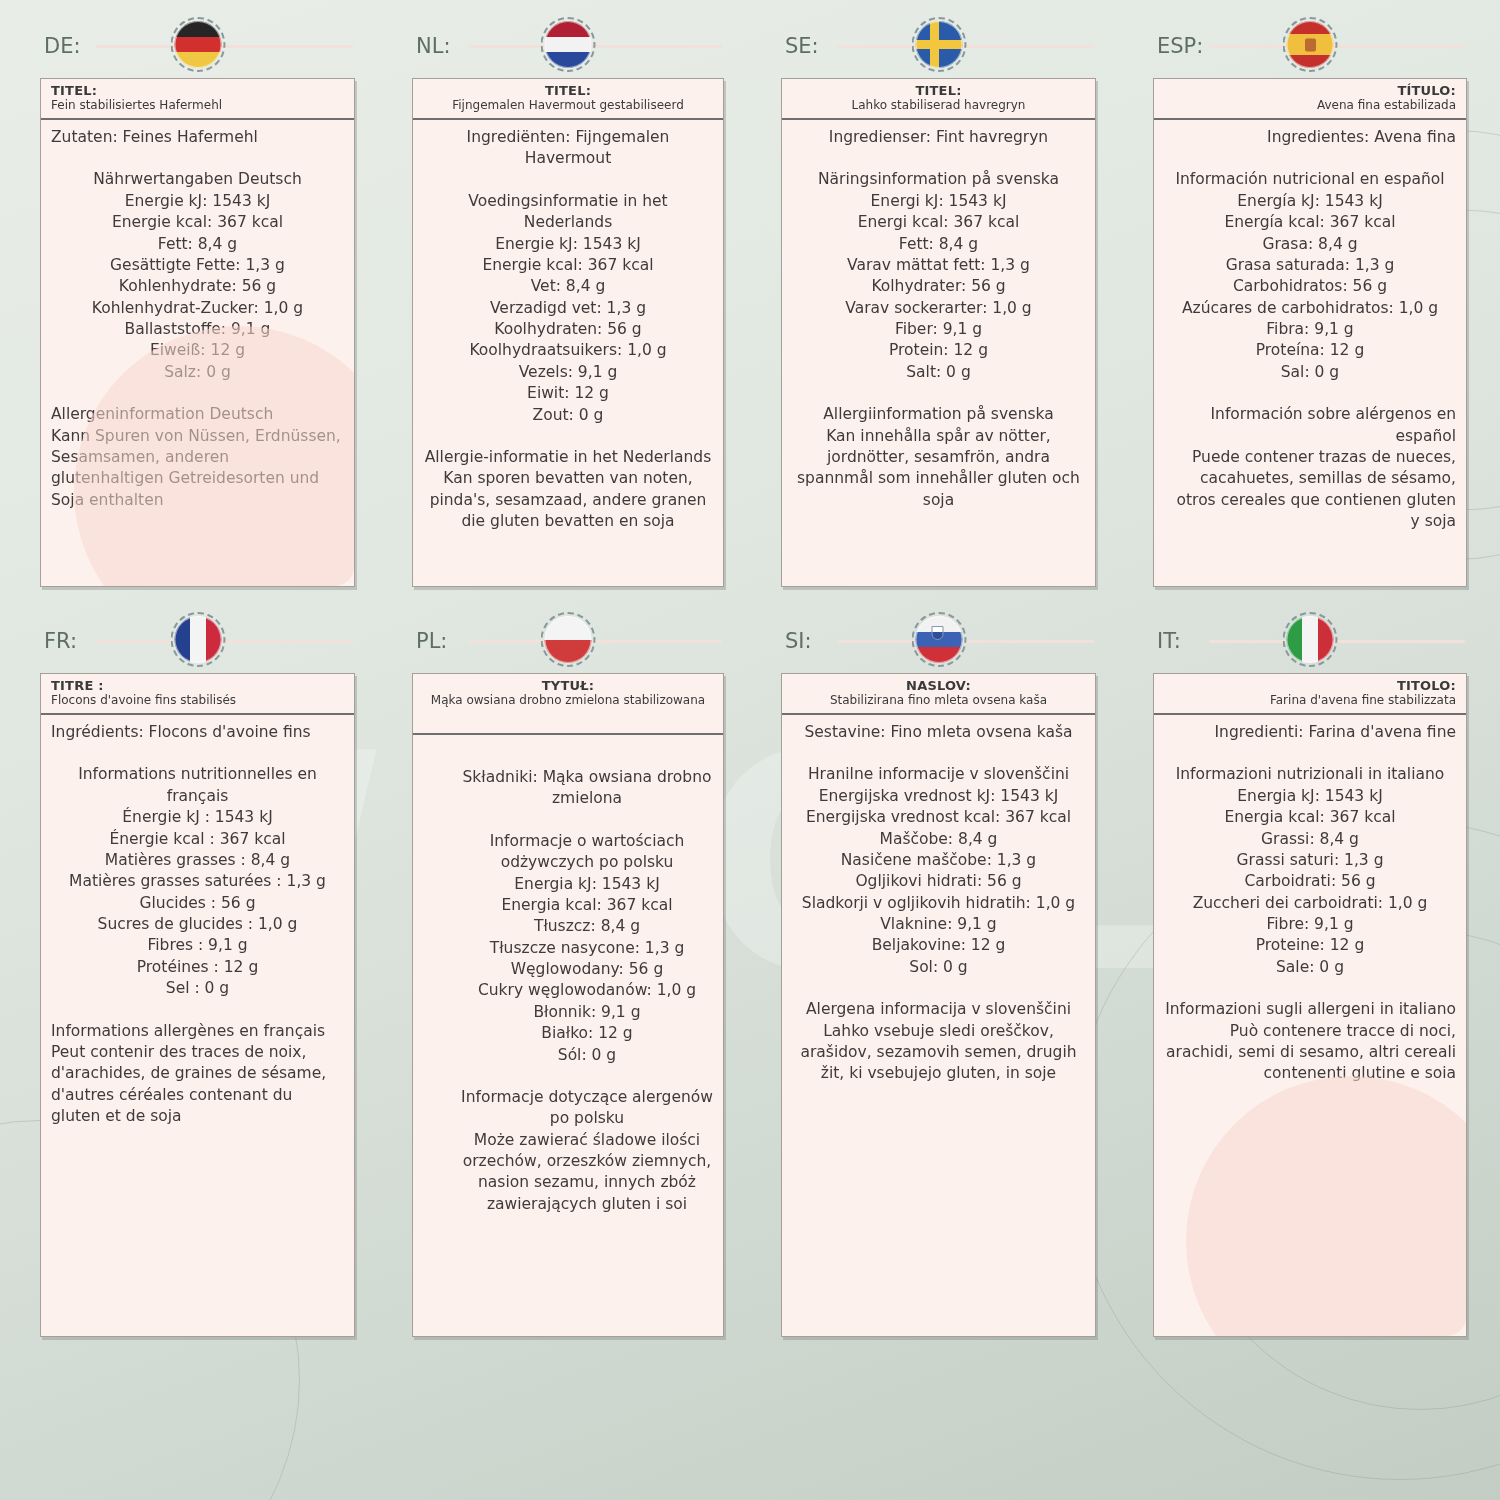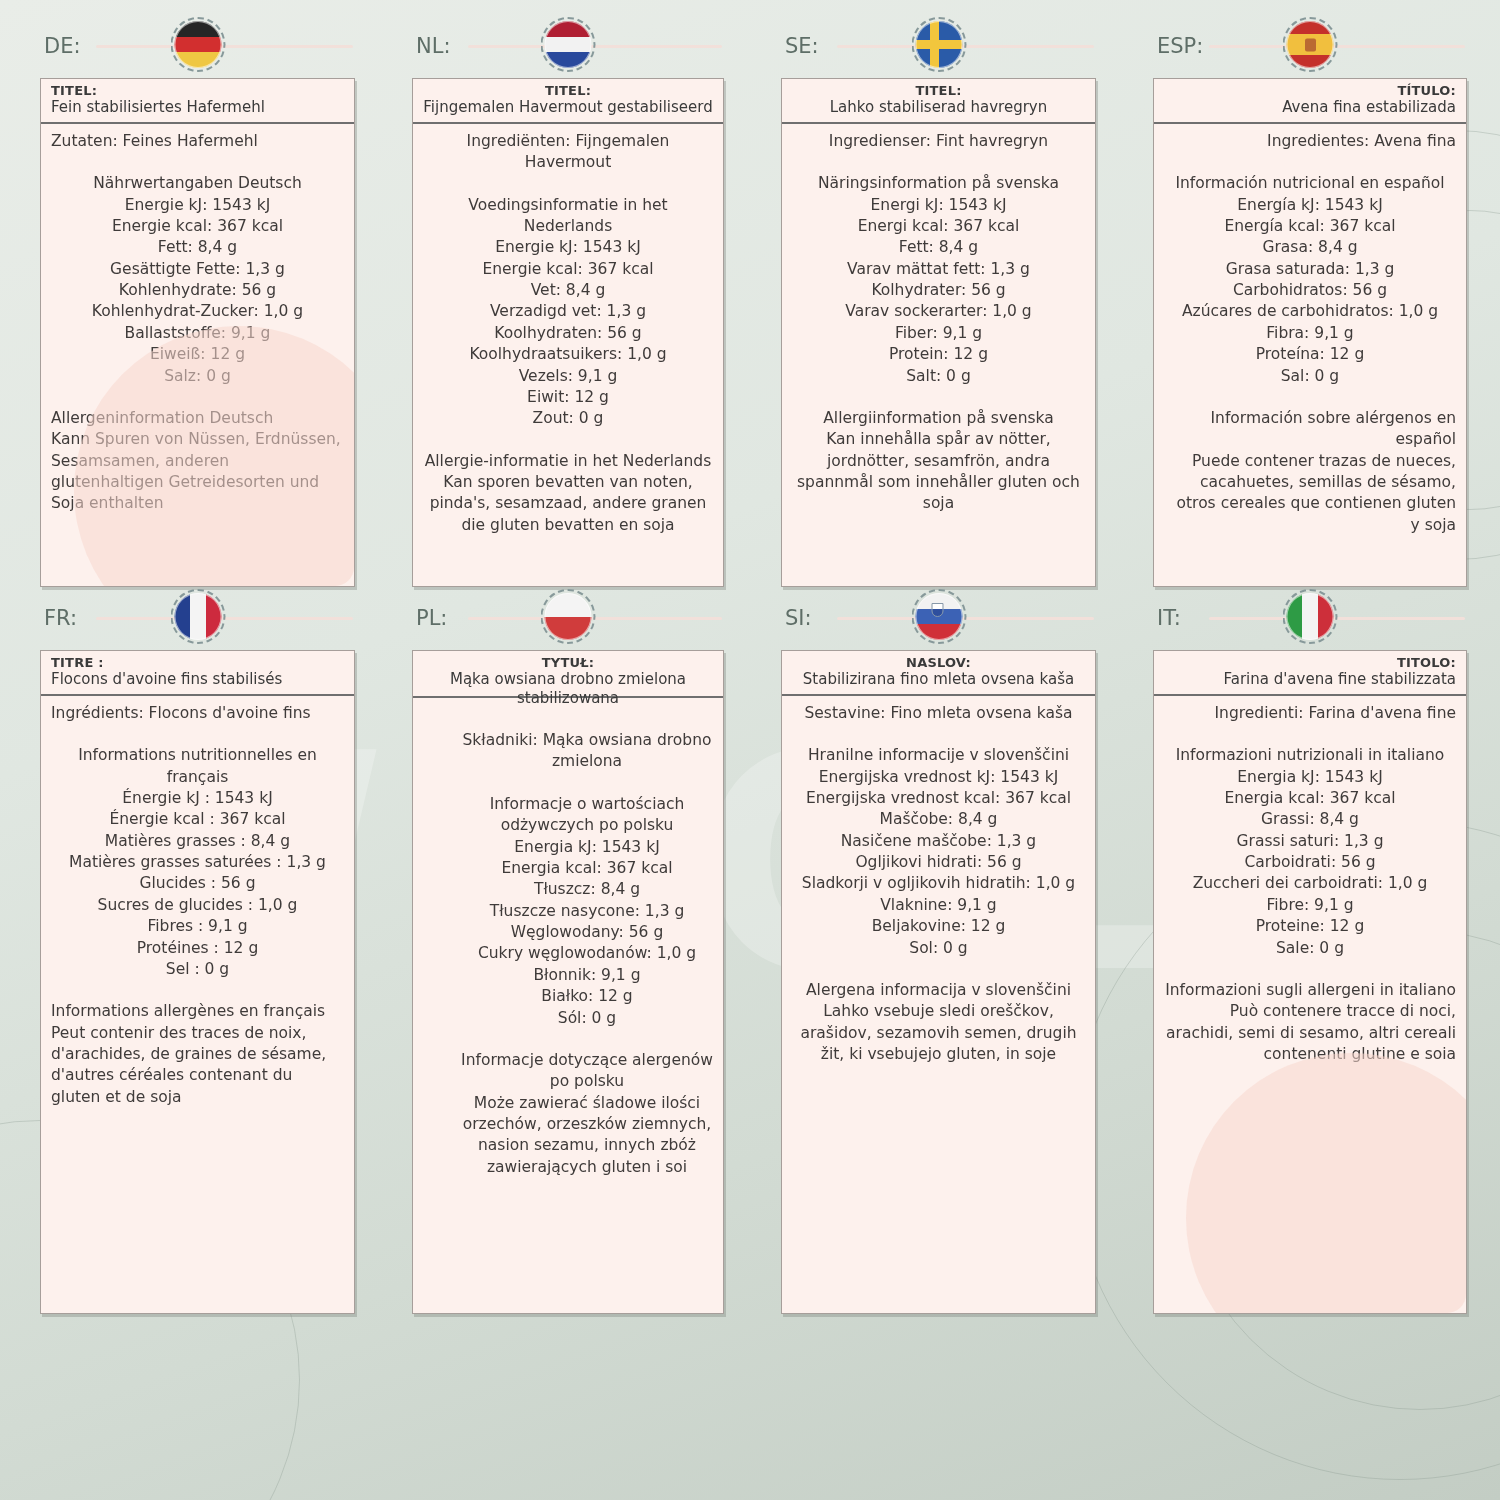--- a/index.html
+++ b/index.html
@@ -19,21 +19,21 @@
   .ring { position:absolute; border:1px solid rgba(130,145,135,0.30); border-radius:50%; z-index:0; }
   .ring-1 { width:430px; height:430px; right:-170px; top:130px; }
   .ring-2 { width:300px; height:300px; right:-120px; top:210px; }
   .ring-3 { width:660px; height:660px; right:-230px; top:820px; }
   .ring-4 { width:480px; height:480px; right:-160px; top:930px; }
   .ring-5 { width:520px; height:520px; left:-220px; bottom:-140px; }
 
   .content { position:relative; z-index:1; padding:20px 33px 0 40px; }
 
   .row { display:grid; grid-template-columns:315px 312px 315px 314px; justify-content:space-between; }
-  .row-1 { margin-bottom:5px; }
+  .row-1 { margin-bottom:28px; }
 
   
   .lang-header { position:relative; height:54px; margin-bottom:4px; }
   .lang-label { position:absolute; left:4px; top:14px; font-size:21px; color:#5e6e67; }
   .lang-line { position:absolute; left:56px; right:2px; top:25px; height:3px; background:#f2e0da; border-radius:2px; }
   .flag {
     position:absolute; left:50%; top:1px; transform:translateX(-50%);
     width:47px; height:47px; border-radius:50%; overflow:hidden;
     outline:2px dashed #87999a; outline-offset:2px;
     box-shadow:inset 0 0 0 1px rgba(255,255,255,0.55);
@@ -59,22 +59,22 @@
   .card {
     background:#fdf1ed; border:1px solid #a69e9a;
     box-shadow:2px 3px 0 rgba(105,112,106,0.30);
     display:flex; flex-direction:column;
   }
   .row-1 .card { height:509px; }
   .row-2 .card { height:664px; }
 
   .title-box { padding:4px 10px 5px; border-bottom:2px solid #6f6f6f; position:relative; z-index:2; }
   .title-label { font-size:13px; font-weight:700; color:#3a3a3a; letter-spacing:.2px; }
-  .title-text { font-size:15px; color:#3a3a3a; line-height:1.25; }
-  .clip-title .title-box { height:47px; overflow:visible;padding-left:10px; }
+  .title-text { font-size:12px; color:#3a3a3a; line-height:1.25; }
+  .clip-title .title-box { height:61px; overflow:visible;padding-left:10px; }
   .clip-title .body-box { padding-top:32px;margin-left:38px; }
 
   .body-box { position:relative; flex:1; padding:7px 10px 10px; overflow:hidden;border-radius:19px; }
   .body-box p { font-size:15.5px; line-height:1.38; color:#3f3b3a; }
   .ingredients { margin-bottom:21px; }
   .nutrition   { margin-bottom:21px;text-align:center; }
   .multiline { white-space:pre-line; }
 
   .align-left  .title-box, .align-left  .body-box { text-align:left; }
   .align-center .title-box, .align-center .body-box { text-align:center; }

